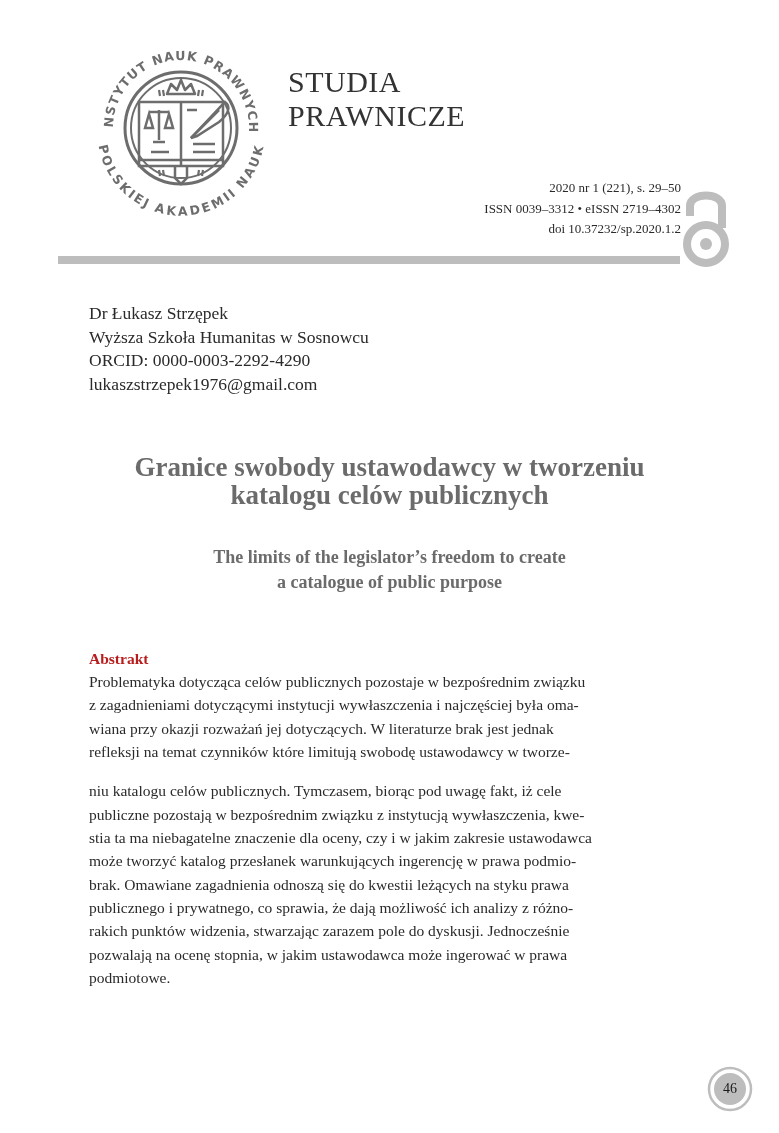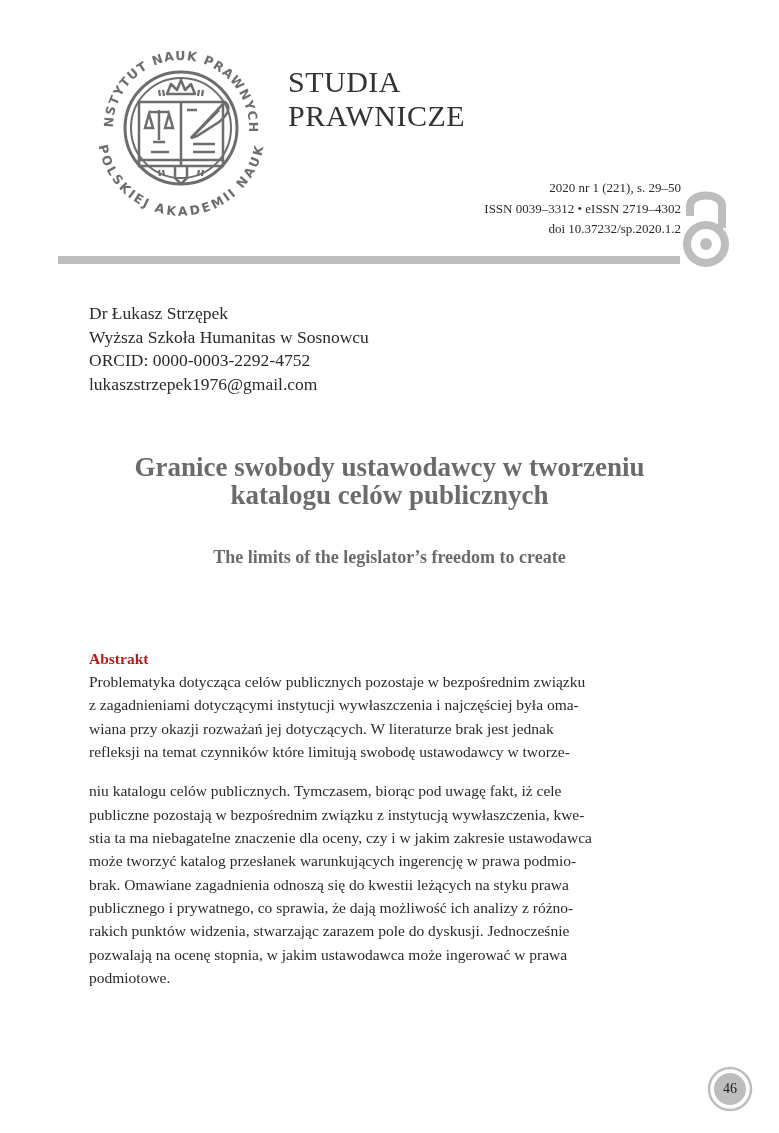--- a/index.html
+++ b/index.html
@@ -98,30 +98,31 @@
     <circle cx="24" cy="60" r="19" fill="none" stroke="#bdbdbd" stroke-width="8"></circle>
     <circle cx="24" cy="60" r="6" fill="#bdbdbd"></circle>
   </svg>
 </div>
 
 <div id="header-rule" class="abs"></div>
 
 <div id="author-block" class="abs">
   <div>Dr Łukasz Strzępek</div>
   <div>Wyższa Szkoła Humanitas w Sosnowcu</div>
-  <div>ORCID: 0000-0003-2292-4752</div>
+  <div>ORCID: 0000-0003-2292-4290</div>
   <div>lukaszstrzepek1976@gmail.com</div>
 </div>
 
 <div class="abs title-pl">
   <div>Granice swobody ustawodawcy w tworzeniu</div>
   <div>katalogu celów publicznych</div>
 </div>
 <div class="abs title-en">
   <div>The limits of the legislator’s freedom to create</div>
+  <div>a catalogue of public purpose</div>
 </div>
 
 <div id="abstract-heading" class="abs">Abstrakt</div>
 <div id="abstract-body" class="abs">
   <div class="aline" style="white-space: nowrap; text-align-last: left; text-align: left;">Problematyka dotycząca celów publicznych pozostaje w bezpośrednim związku</div>
   <div class="aline" style="white-space: nowrap; text-align-last: left; text-align: left;">z zagadnieniami dotyczącymi instytucji wywłaszczenia i najczęściej była oma-</div>
   <div class="aline" style="white-space: nowrap; text-align-last: left; text-align: left;">wiana przy okazji rozważań jej dotyczących. W literaturze brak jest jednak</div>
   <div class="aline" style="white-space: nowrap; text-align-last: left; text-align: left;">refleksji na temat czynników które limitują swobodę ustawodawcy w tworze-</div>
   <div class="aline" style="white-space: nowrap; text-align-last: left; text-align: left; margin-top: 16px;">niu katalogu celów publicznych. Tymczasem, biorąc pod uwagę fakt, iż cele</div>
   <div class="aline" style="white-space: nowrap; text-align-last: left; text-align: left;">publiczne pozostają w bezpośrednim związku z instytucją wywłaszczenia, kwe-</div>

